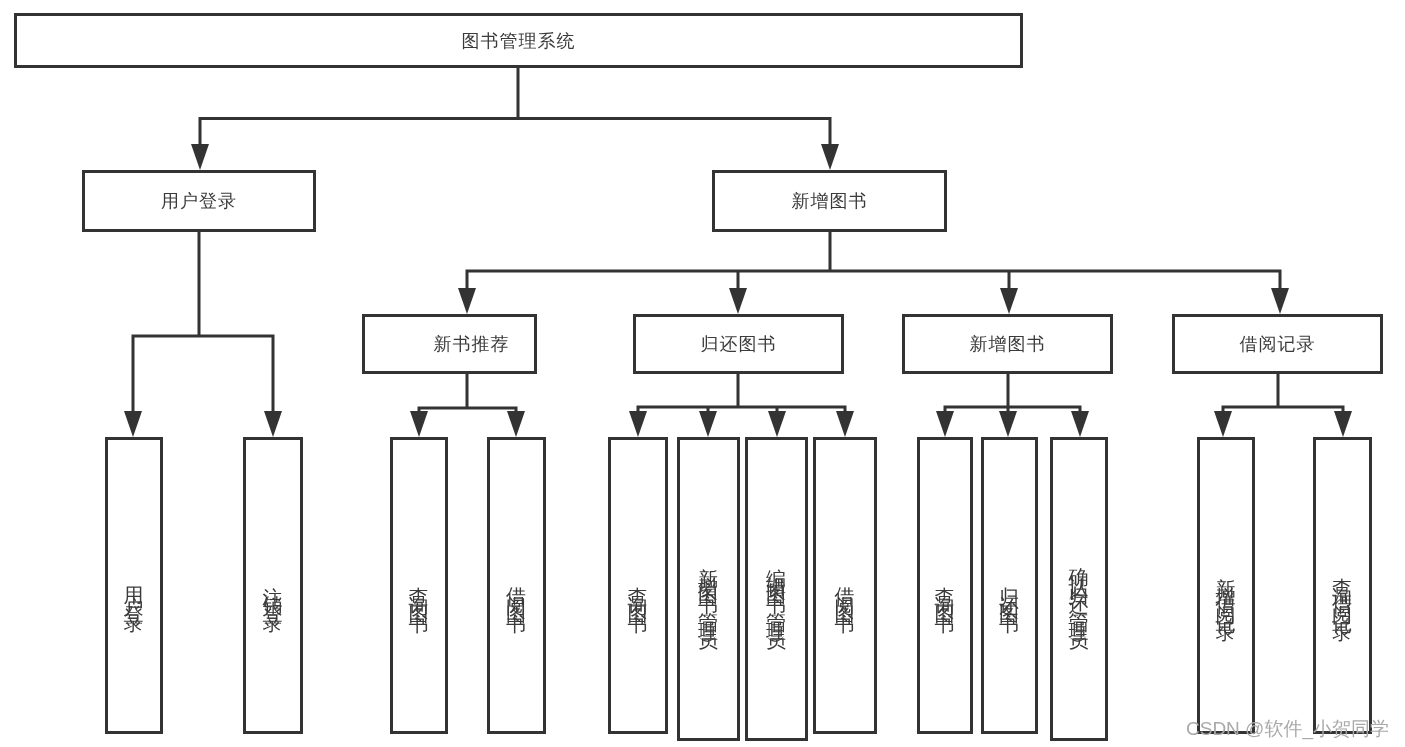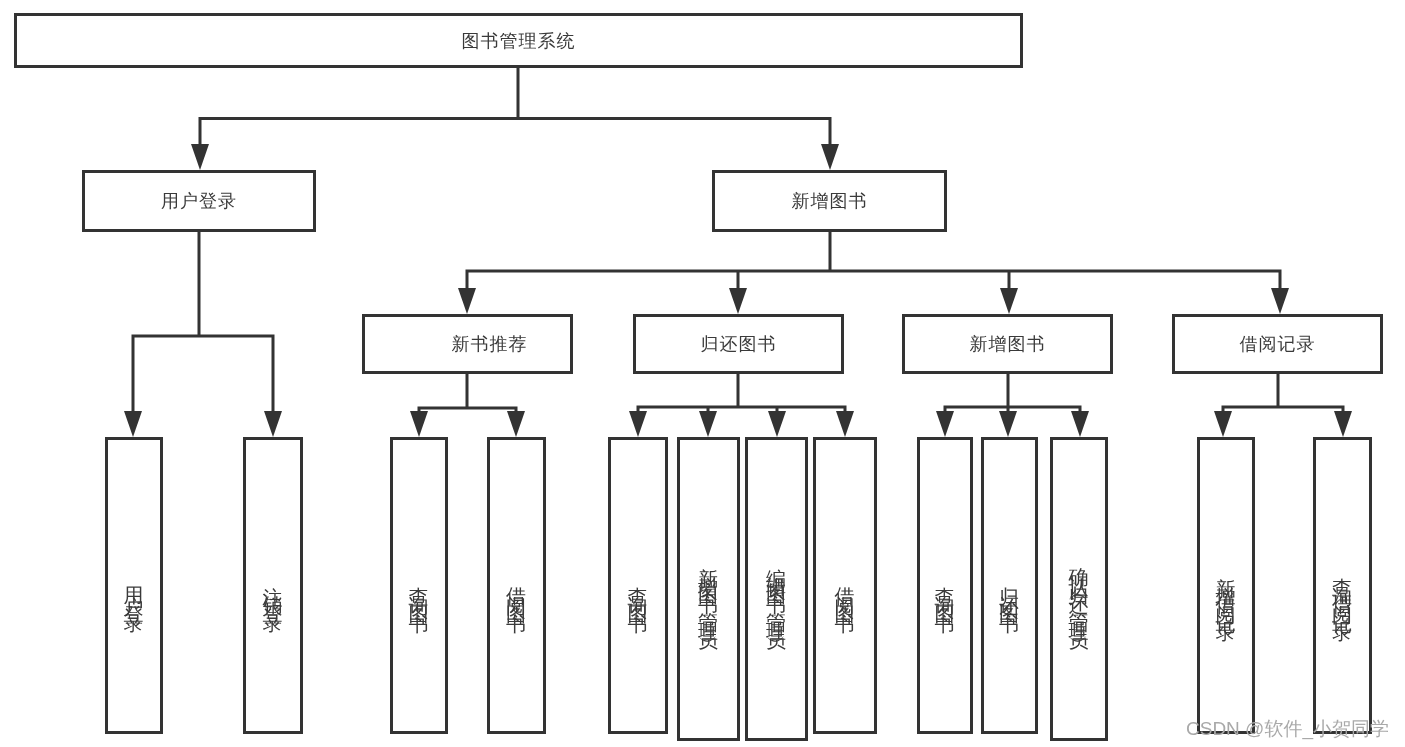--- a/index.html
+++ b/index.html
@@ -96,21 +96,21 @@
     <span>图书管理系统</span>
   </div>
 
   <div class="box hbox" style="left:82px; top:170px; width:234px; height:62px;">
     <span>用户登录</span>
   </div>
   <div class="box hbox" style="left:712px; top:170px; width:235px; height:62px;">
     <span>新增图书</span>
   </div>
 
-  <div class="box hbox" style="left:362px; top:314px; width:211px; height:60px;padding-left:44px;">
+  <div class="box hbox" style="left:362px; top:314px; width:175px; height:60px;padding-left:44px;">
     <span>新书推荐</span>
   </div>
   <div class="box hbox" style="left:633px; top:314px; width:211px; height:60px;">
     <span>归还图书</span>
   </div>
   <div class="box hbox" style="left:902px; top:314px; width:211px; height:60px;">
     <span>新增图书</span>
   </div>
   <div class="box hbox" style="left:1172px; top:314px; width:211px; height:60px;">
     <span>借阅记录</span>

